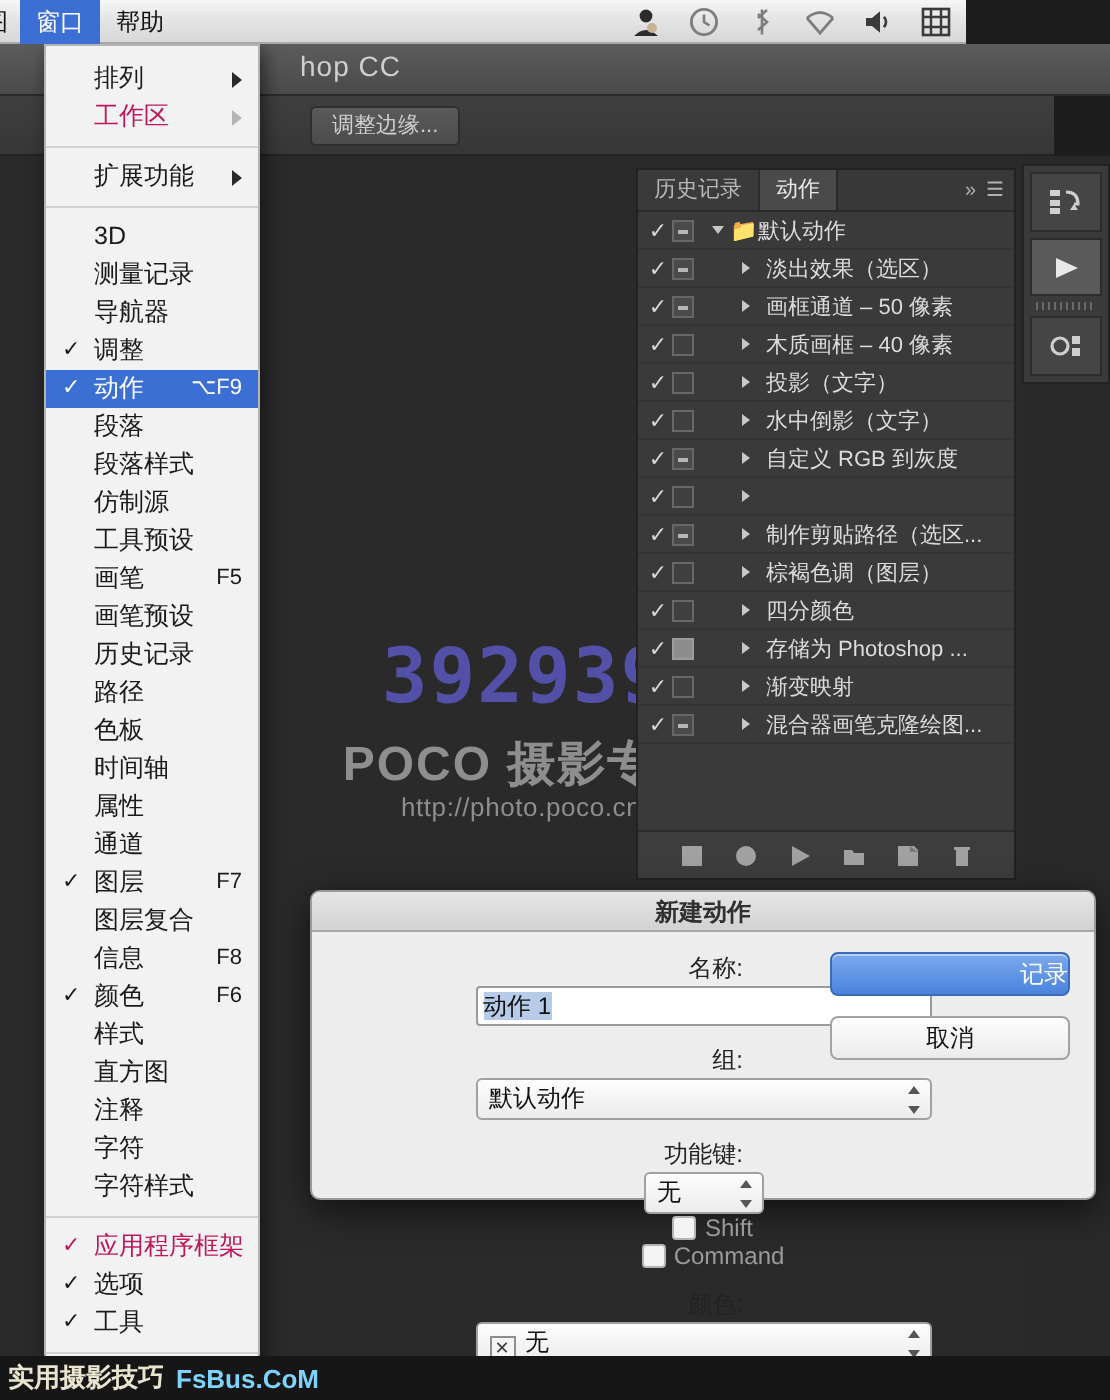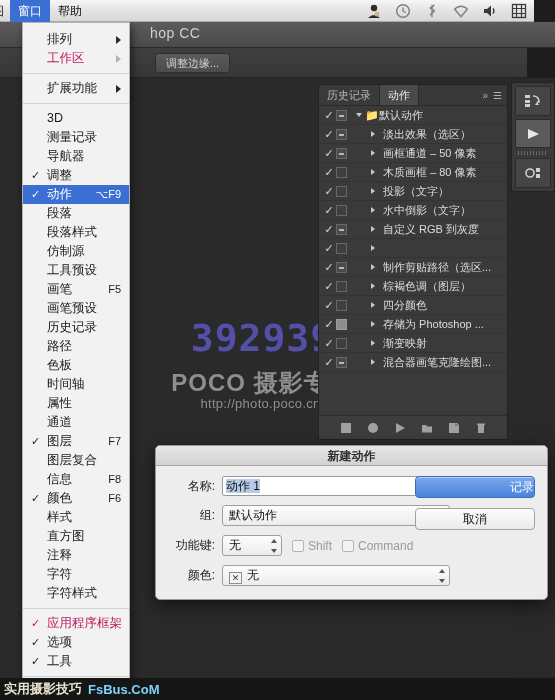--- a/index.html
+++ b/index.html
@@ -5,21 +5,21 @@
   * { box-sizing: border-box; margin: 0; padding: 0; }
   body {
     width: 555px; height: 700px;
     font-family: "Liberation Sans", "DejaVu Sans", sans-serif;
     background: #1d1d1d;
     overflow: hidden;
     position: relative;
   }
   
   #menubar {
-    position: absolute; top: 0; left: 0; width: 534px; height: 22px;
+    position: absolute; top: 0; left: 0; width: 483px; height: 22px;
     background: linear-gradient(180deg,#f6f6f6 0%,#e3e3e3 50%,#d8d8d8 100%);
     border-bottom: 1px solid #a9a9a9;
     display: flex; align-items: center;
     font-size: 12px; color: #111;
     z-index: 40;
   }
   .mb-item { padding: 0 8px; height: 22px; line-height: 22px; white-space: nowrap; }
   .mb-item.partial { padding-left: 0; padding-right: 6px; margin-left: -8px; }
   .mb-item.active { background: #3b6fd4; color: #fff; }
   #menubar-right {
@@ -176,21 +176,21 @@
     background:#ededed; border:1px solid #9a9a9a; border-radius:5px;
     box-shadow:0 5px 18px rgba(0,0,0,.6); z-index:50;
     font-size:12px; color:#111;
   }
   #dlg-title {
     height:20px; line-height:20px; text-align:center; font-size:12px; font-weight:bold;
     background:linear-gradient(180deg,#e6e6e6,#d2d2d2);
     border-bottom:1px solid #a8a8a8; border-radius:4px 4px 0 0; color:#303030;
   }
   #dlg-body { padding:10px 12px 10px 12px; position:relative; }
-  .frow { display:flex; align-items:center; margin-bottom:9px; }
+  .frow { display:flex; align-items:center; margin-bottom:9px;flex-direction:column; }
   .flabel { width:54px; text-align:right; padding-right:7px; font-size:12px; color:#222; }
   .ftext {
     width:228px; height:20px; background:#fff; border:1px solid #9b9b9b;
     border-radius:2px; font-size:12px; line-height:18px; padding:0 3px;
   }
   .ftext .selt { background:#b5cbe8; }
   .fselect {
     height:21px; background:linear-gradient(180deg,#fdfdfd,#ececec);
     border:1px solid #a0a0a0; border-radius:3px; position:relative;
     font-size:12px; line-height:19px; padding:0 18px 0 6px;
@@ -322,21 +322,21 @@
         <span class="lbl">画框通道 – 50 像素</span>
       </div>
       <div class="act-row">
         <span class="ck">✓</span>
         <span class="box empty"></span>
         <span style="width: 14px; flex: 0 0 auto;"></span>
         <span class="tri">
           <i></i>
         </span>
         <span style="width: 4px; flex: 0 0 auto;"></span>
-        <span class="lbl">木质画框 – 80 像素</span>
+        <span class="lbl">木质画框 – 40 像素</span>
       </div>
       <div class="act-row">
         <span class="ck">✓</span>
         <span class="box empty"></span>
         <span style="width: 14px; flex: 0 0 auto;"></span>
         <span class="tri">
           <i></i>
         </span>
         <span style="width: 4px; flex: 0 0 auto;"></span>
         <span class="lbl">投影（文字）</span>

